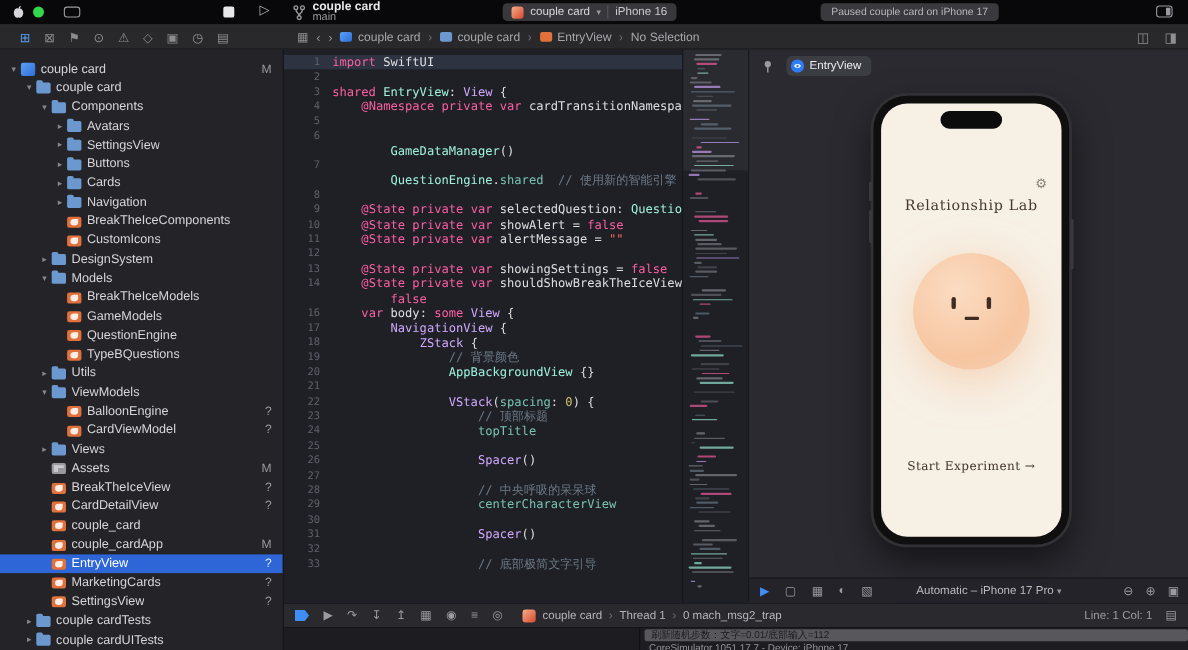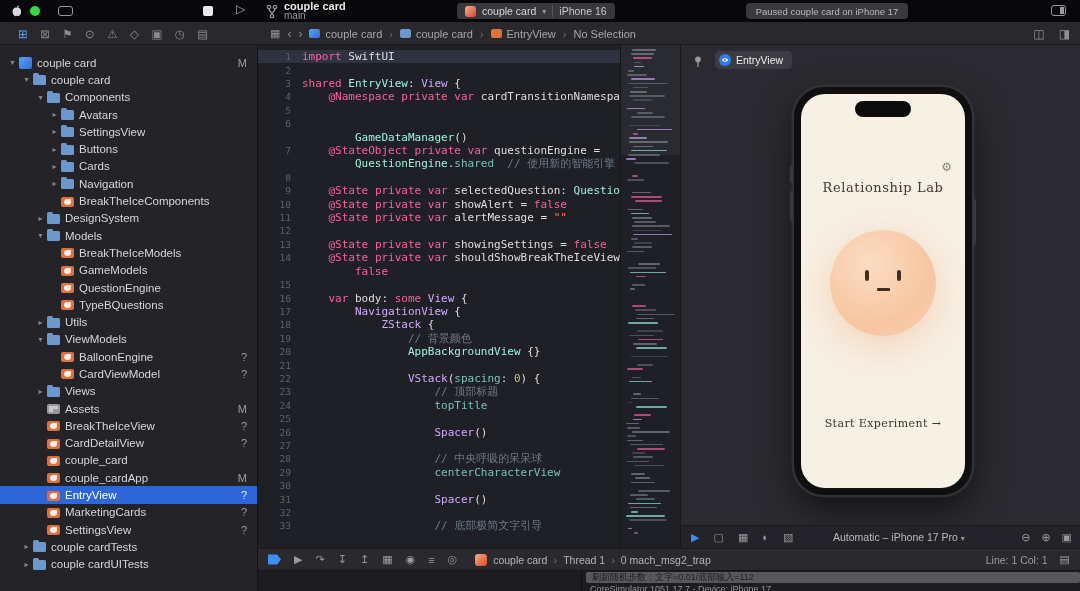--- a/index.html
+++ b/index.html
@@ -240,20 +240,25 @@
       <div class="tree-row" style="padding-left: 48px;">
         <span class="chev">▸</span>
         <span class="ticon folder"></span>
         <span class="tlabel">Navigation</span>
       </div>
       <div class="tree-row" style="padding-left: 48px;">
         <span class="chev"></span>
         <span class="ticon swift"></span>
         <span class="tlabel">BreakTheIceComponents</span>
       </div>
+      <div class="tree-row" style="padding-left: 48px;">
+        <span class="chev"></span>
+        <span class="ticon swift"></span>
+        <span class="tlabel">CustomIcons</span>
+      </div>
       <div class="tree-row" style="padding-left: 34px;">
         <span class="chev">▸</span>
         <span class="ticon folder"></span>
         <span class="tlabel">DesignSystem</span>
       </div>
       <div class="tree-row" style="padding-left: 34px;">
         <span class="chev">▾</span>
         <span class="ticon folder"></span>
         <span class="tlabel">Models</span>
       </div>
@@ -386,21 +391,20 @@
       </div>
       <div class="code-line">
         <span class="lnum">6</span>
       </div>
       <div class="code-line">
         <span class="lnum"></span>
         <span class="ltext"><span class="tok-p">        </span><span class="tok-t">GameDataManager</span><span class="tok-p">()</span></span>
       </div>
       <div class="code-line">
         <span class="lnum">7</span>
-        <span class="ltext"><span class="tok-p">    </span><span class="tok-k">@StateObject</span><span class="tok-p"> </span><span class="tok-k">private</span><span class="tok-p"> </span><span class="tok-k">var</span><span class="tok-p"> questionEngine =</span></span>
       </div>
       <div class="code-line">
         <span class="lnum"></span>
         <span class="ltext"><span class="tok-p">        </span><span class="tok-t">QuestionEngine</span><span class="tok-p">.</span><span class="tok-m">shared</span><span class="tok-p">  </span><span class="tok-c">// 使用新的智能引擎</span></span>
       </div>
       <div class="code-line">
         <span class="lnum">8</span>
         <span class="ltext"></span>
       </div>
       <div class="code-line">
@@ -422,24 +426,20 @@
         <span class="lnum">13</span>
         <span class="ltext"><span class="tok-p">    </span><span class="tok-k">@State</span><span class="tok-p"> </span><span class="tok-k">private</span><span class="tok-p"> </span><span class="tok-k">var</span><span class="tok-p"> showingSettings = </span><span class="tok-k">false</span></span>
       </div>
       <div class="code-line">
         <span class="lnum">14</span>
         <span class="ltext"><span class="tok-p">    </span><span class="tok-k">@State</span><span class="tok-p"> </span><span class="tok-k">private</span><span class="tok-p"> </span><span class="tok-k">var</span><span class="tok-p"> shouldShowBreakTheIceView =</span></span>
       </div>
       <div class="code-line">
         <span class="lnum"></span>
         <span class="ltext"><span class="tok-p">        </span><span class="tok-k">false</span></span>
-      </div>
-      <div class="code-line">
-        <span class="lnum">15</span>
-        <span class="ltext"></span>
       </div>
       <div class="code-line">
         <span class="lnum">16</span>
         <span class="ltext"><span class="tok-p">    </span><span class="tok-k">var</span><span class="tok-p"> body: </span><span class="tok-k">some</span><span class="tok-p"> </span><span class="tok-s">View</span><span class="tok-p"> {</span></span>
       </div>
       <div class="code-line">
         <span class="lnum">17</span>
         <span class="ltext"><span class="tok-p">        </span><span class="tok-s">NavigationView</span><span class="tok-p"> {</span></span>
       </div>
       <div class="code-line">

